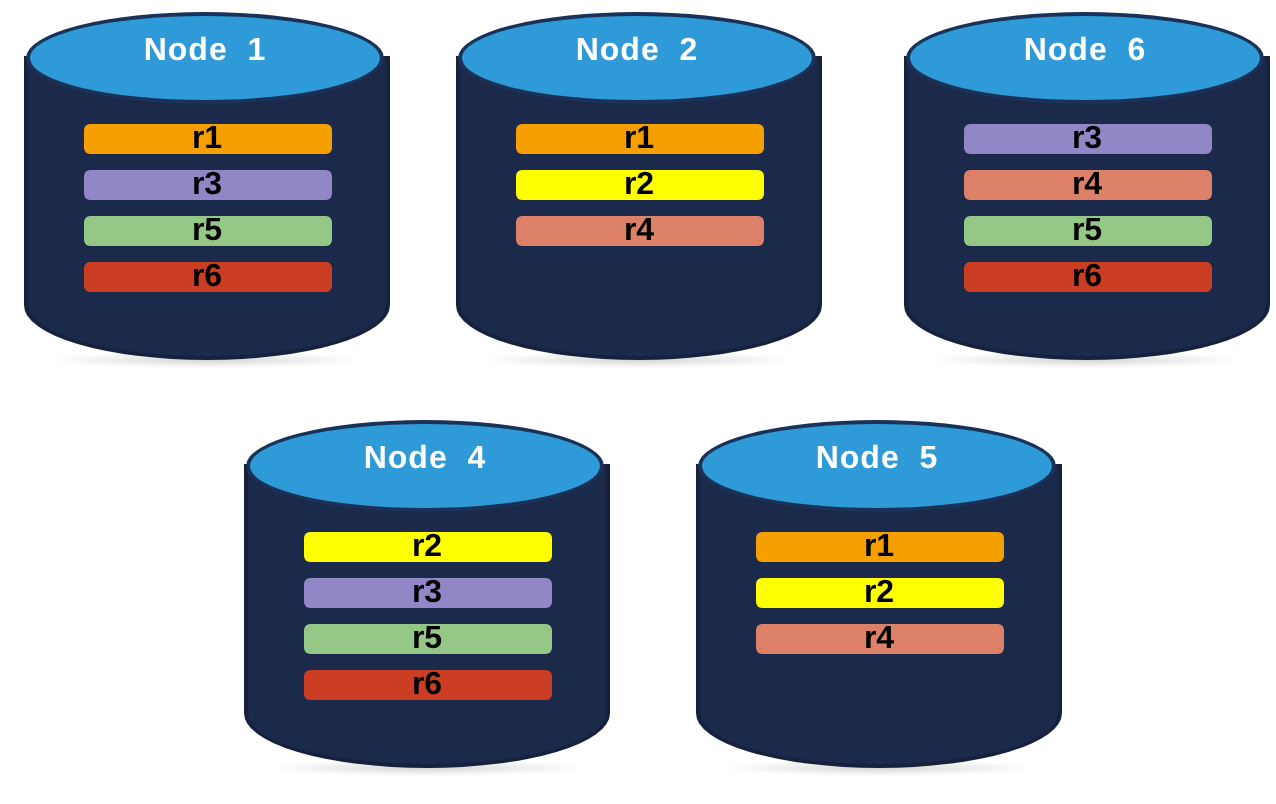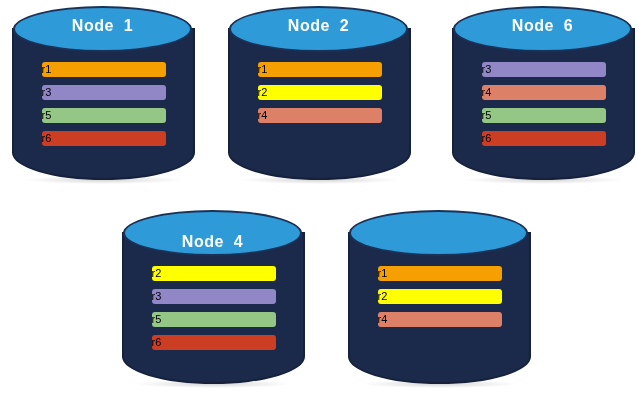--- a/index.html
+++ b/index.html
@@ -75,24 +75,24 @@
     z-index: 4;
   }
 
   .bar {
     position: relative;
     width: 124px;
     height: 15px;
     margin: 0 auto 8px auto;
     border-radius: 3px;
     color: #000000;
-    font-size: 11px;
-    font-weight: normal;
+    font-size: 16px;
+    font-weight: bold;
     line-height: 15px;
-    text-align: left;
+    text-align: center;
   }
 
   .shadow {
     position: absolute;
     left: 14px;
     bottom: 2px;
     width: 155px;
     height: 8px;
     border-radius: 50%;
     background: radial-gradient(ellipse at center, rgba(0,0,0,0.16) 0%, rgba(0,0,0,0) 72%);
@@ -135,31 +135,32 @@
         <div class="bar" style="background: rgb(145, 134, 198); color: rgb(0, 0, 0);">r3</div>
         <div class="bar" style="background: rgb(221, 128, 104); color: rgb(0, 0, 0);">r4</div>
         <div class="bar" style="background: rgb(148, 199, 134); color: rgb(0, 0, 0);">r5</div>
         <div class="bar" style="background: rgb(204, 62, 36); color: rgb(0, 0, 0);">r6</div>
       </div>
     </div>
     <div class="node" style="left: 122px; top: 208px;">
       <div class="shadow"></div>
       <div class="node-body" style="background: rgb(27, 42, 74); border-color: rgb(22, 34, 60);"></div>
       <div class="node-top" style="background: rgb(46, 154, 216);"></div>
-      <div class="node-title" style="color: rgb(255, 255, 255); margin-top: 12px;">Node  4</div>
+      <div class="node-title" style="color: rgb(255, 255, 255);">Node  4</div>
       <div class="bars">
         <div class="bar" style="background: rgb(255, 255, 0); color: rgb(0, 0, 0);">r2</div>
         <div class="bar" style="background: rgb(145, 134, 198); color: rgb(0, 0, 0);">r3</div>
         <div class="bar" style="background: rgb(148, 199, 134); color: rgb(0, 0, 0);">r5</div>
         <div class="bar" style="background: rgb(204, 62, 36); color: rgb(0, 0, 0);">r6</div>
       </div>
     </div>
     <div class="node" style="left: 348px; top: 208px;">
       <div class="shadow"></div>
       <div class="node-body" style="background: rgb(27, 42, 74); border-color: rgb(22, 34, 60);"></div>
       <div class="node-top" style="background: rgb(46, 154, 216);"></div>
+      <div class="node-title" style="color: rgb(255, 255, 255);">Node  5</div>
       <div class="bars">
         <div class="bar" style="background: rgb(245, 160, 0); color: rgb(0, 0, 0);">r1</div>
         <div class="bar" style="background: rgb(255, 255, 0); color: rgb(0, 0, 0);">r2</div>
         <div class="bar" style="background: rgb(221, 128, 104); color: rgb(0, 0, 0);">r4</div>
       </div>
     </div>
   </div>
 
 </body></html>

